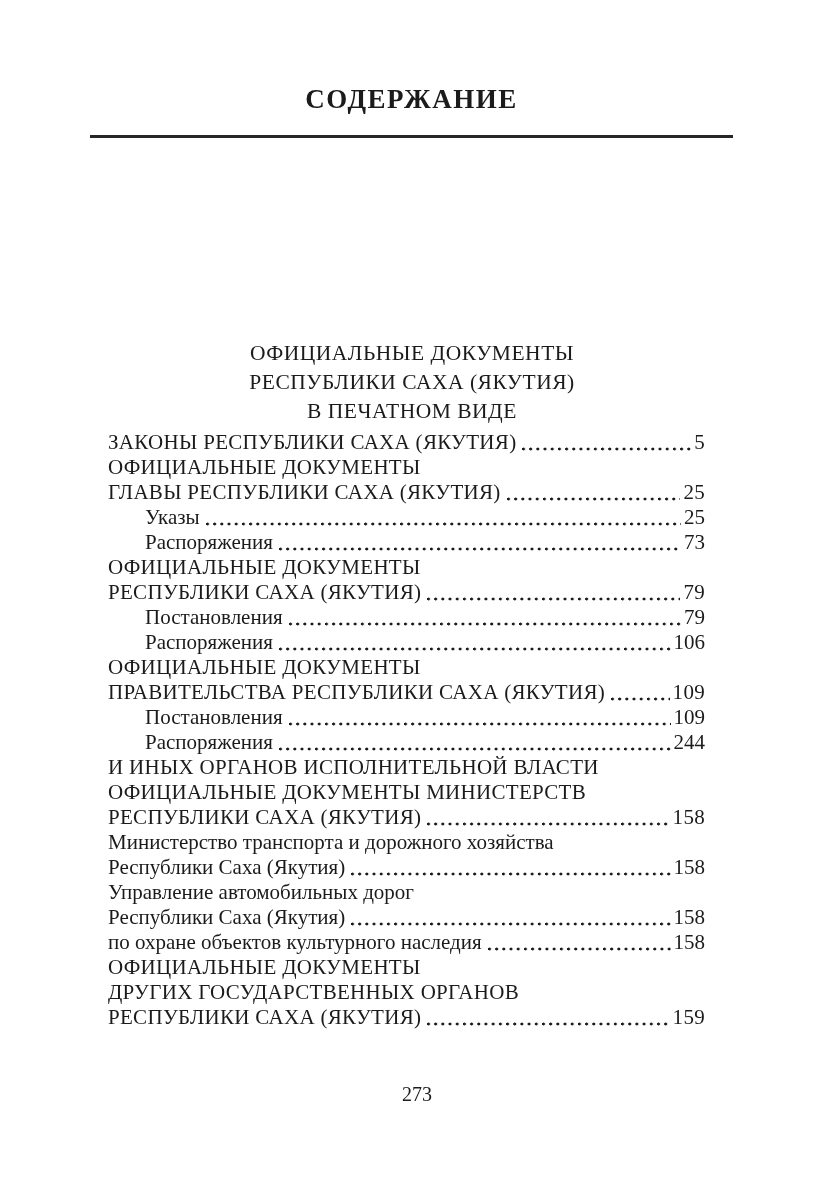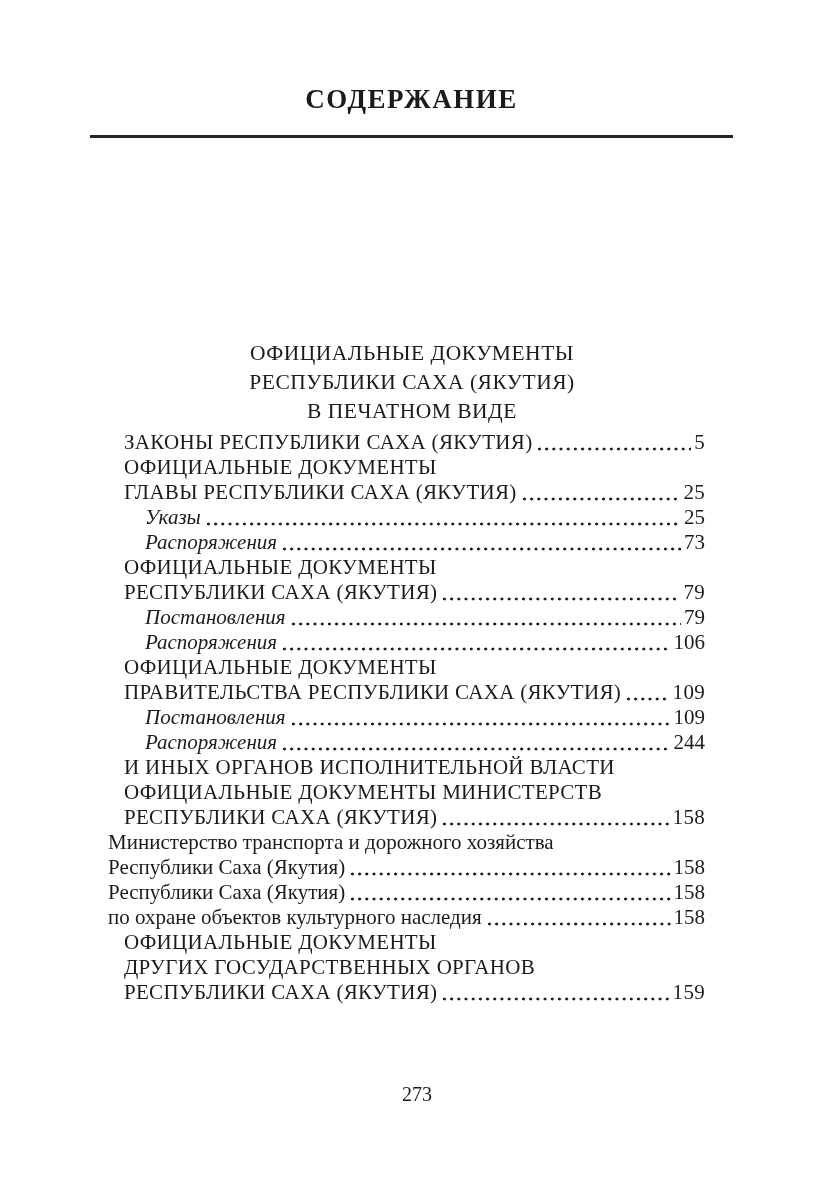--- a/index.html
+++ b/index.html
@@ -43,23 +43,22 @@
     left: 108px; top: 430px; width: 597px;
     font-size: 21px;
     line-height: 25px;
   }
   .toc-row {
     display: flex;
     align-items: baseline;
     height: 25px;
     white-space: nowrap;
   }
-  .toc-row.caps { letter-spacing: 0.3px; margin-left: 16px; }
+  .toc-row.caps { letter-spacing: 0.3px; }
   .toc-row.italic .toc-text {
-    font-style: italic;
     padding-left: 37px;
   }
   .toc-text { flex: 0 0 auto; }
   .leader {
     flex: 1 1 auto;
     align-self: flex-end;
     height: 6px;
     margin: 0 3px 3px 6px;
     background-image: radial-gradient(circle at 1.6px 3px, #1b1b1b 1.3px, transparent 1.7px);
     background-size: 7.2px 6px;
@@ -162,20 +161,23 @@
       </div>
       <div class="toc-row plain">
         <span class="toc-text">Министерство транспорта и дорожного хозяйства</span>
       </div>
       <div class="toc-row plain">
         <span class="toc-text">Республики Саха (Якутия)</span>
         <span class="leader"></span>
         <span class="page-num">158</span>
       </div>
       <div class="toc-row plain">
+        <span class="toc-text">Управление автомобильных дорог</span>
+      </div>
+      <div class="toc-row plain">
         <span class="toc-text">Республики Саха (Якутия)</span>
         <span class="leader"></span>
         <span class="page-num">158</span>
       </div>
       <div class="toc-row plain">
         <span class="toc-text">по охране объектов культурного наследия</span>
         <span class="leader"></span>
         <span class="page-num">158</span>
       </div>
       <div class="toc-row caps">

